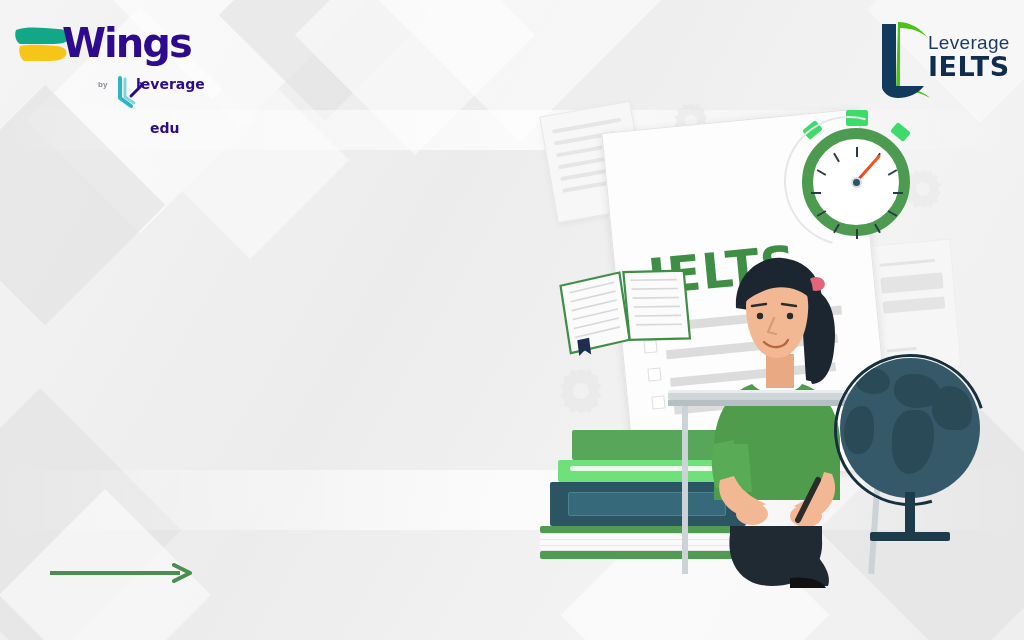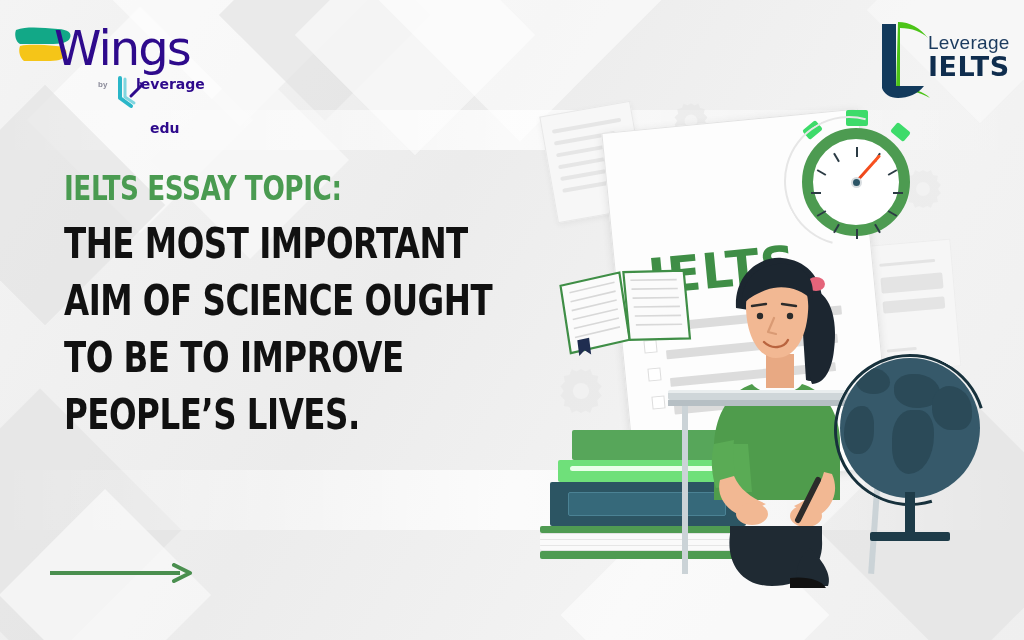--- a/index.html
+++ b/index.html
@@ -16,21 +16,21 @@
   .bg-base { position:absolute; inset:0;
     background:linear-gradient(120deg,#f4f4f4 0%,#ececec 40%,#f3f3f3 70%,#efefef 100%); }
   .diamond { position:absolute; background:rgba(255,255,255,.55); transform:rotate(45deg); }
   .diamond.d2 { background:rgba(226,226,226,.65); }
   .diamond.d3 { background:rgba(248,248,248,.8); }
   .sheen { position:absolute; background:linear-gradient(90deg,rgba(255,255,255,.0),rgba(255,255,255,.75),rgba(255,255,255,0)); }
 
   
   .wings-logo { position:absolute; left:14px; top:14px; width:195px; height:100px; }
   .wing-mark { position:absolute; left:0; top:12px; width:62px; height:40px; }
-  .wings-word { position:absolute; left:40px; top:6px; font-size:48px; font-weight:normal;
+  .wings-word { position:absolute; left:48px; top:6px; font-size:40px; font-weight:bold;
     color:#2e0a8c; letter-spacing:-2px; font-family:"DejaVu Sans", sans-serif; }
   .by-text { position:absolute; left:84px; top:66px; font-size:8px; color:#8b8b9a; font-weight:bold;}
   .ledu-mark { position:absolute; left:100px; top:62px; width:34px; height:34px; }
   .ledu-word { position:absolute; left:122px; top:64px; font-size:14px; font-weight:bold;
     color:#2e0a8c; line-height:12px; font-family:"DejaVu Sans", sans-serif; }
   .ledu-word span { display:block; }
   .ledu-word .l2 { padding-left:14px;margin-top:32px; }
 
   
   .lielts-logo { position:absolute; right:18px; top:16px; width:130px; height:84px; }
@@ -166,27 +166,20 @@
       <path d="M22 6 C34 6 44 12 52 22 C46 16 36 12 24 12 L24 72 C38 72 48 76 54 82 C44 76 32 74 20 74 Z" fill="#4cc417"></path>
       <path d="M6 8 L20 8 L20 70 L48 70 C42 78 32 82 22 82 C14 82 8 78 6 72 Z" fill="#123a5c"></path>
       <rect x="6" y="8" width="14" height="64" fill="#123a5c"></rect>
     </svg>
     <div class="lielts-text">
       <div class="lev">Leverage</div>
       <div class="ielts">IELTS</div>
     </div>
   </div>
 
-  <div class="headline">
-    <div class="kicker">IELTS ESSAY TOPIC:</div>
-    <div class="title-line">THE MOST IMPORTANT</div>
-    <div class="title-line">AIM OF SCIENCE OUGHT</div>
-    <div class="title-line">TO BE TO IMPROVE</div>
-    <div class="title-line">PEOPLE’S LIVES.</div>
-  </div>
 
   <svg class="arrow" viewBox="0 0 150 20">
     <line x1="2" y1="10" x2="132" y2="10" stroke="#4a8f4f" stroke-width="4"></line>
     <path d="M126 2 L142 10 L126 18" fill="none" stroke="#4a8f4f" stroke-width="4" stroke-linecap="round" stroke-linejoin="round"></path>
   </svg>
 
   <div class="illus">
 
     <svg class="gear" viewBox="0 0 100 100" style="left:168px;top:8px;width:46px;height:46px;">
       <path d="M50 12 L58 16 L66 12 L70 22 L80 24 L78 34 L86 42 L80 50 L86 58 L78 66 L80 76 L70 78 L66 88 L58 84 L50 88 L42 84 L34 88 L30 78 L20 76 L22 66 L14 58 L20 50 L14 42 L22 34 L20 24 L30 22 L34 12 L42 16 Z" fill="#e4e4e4"></path>

